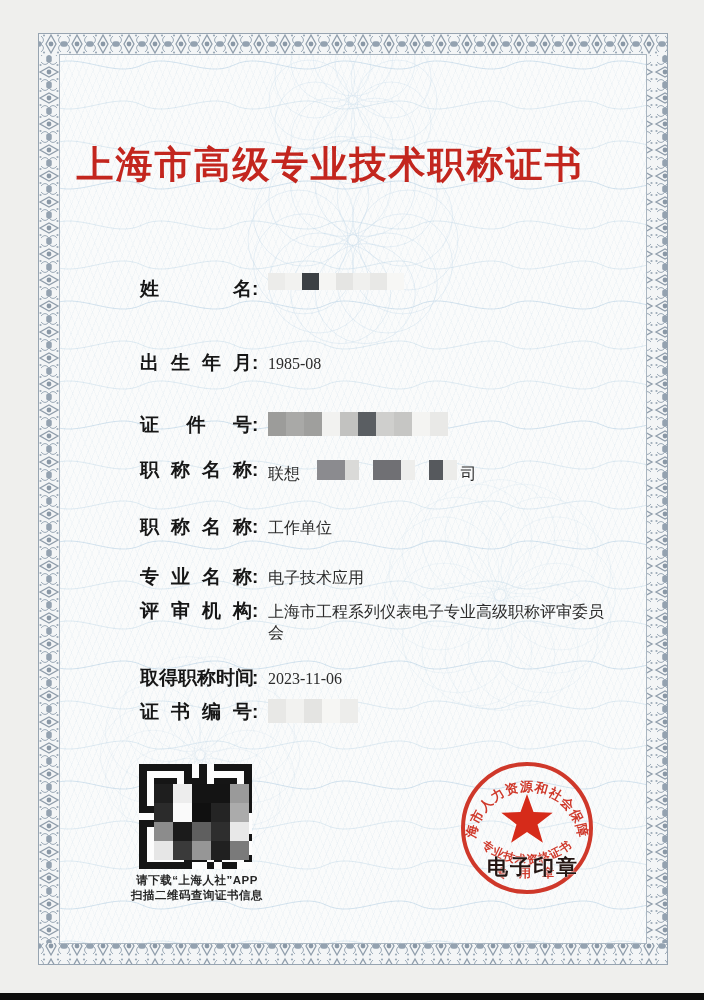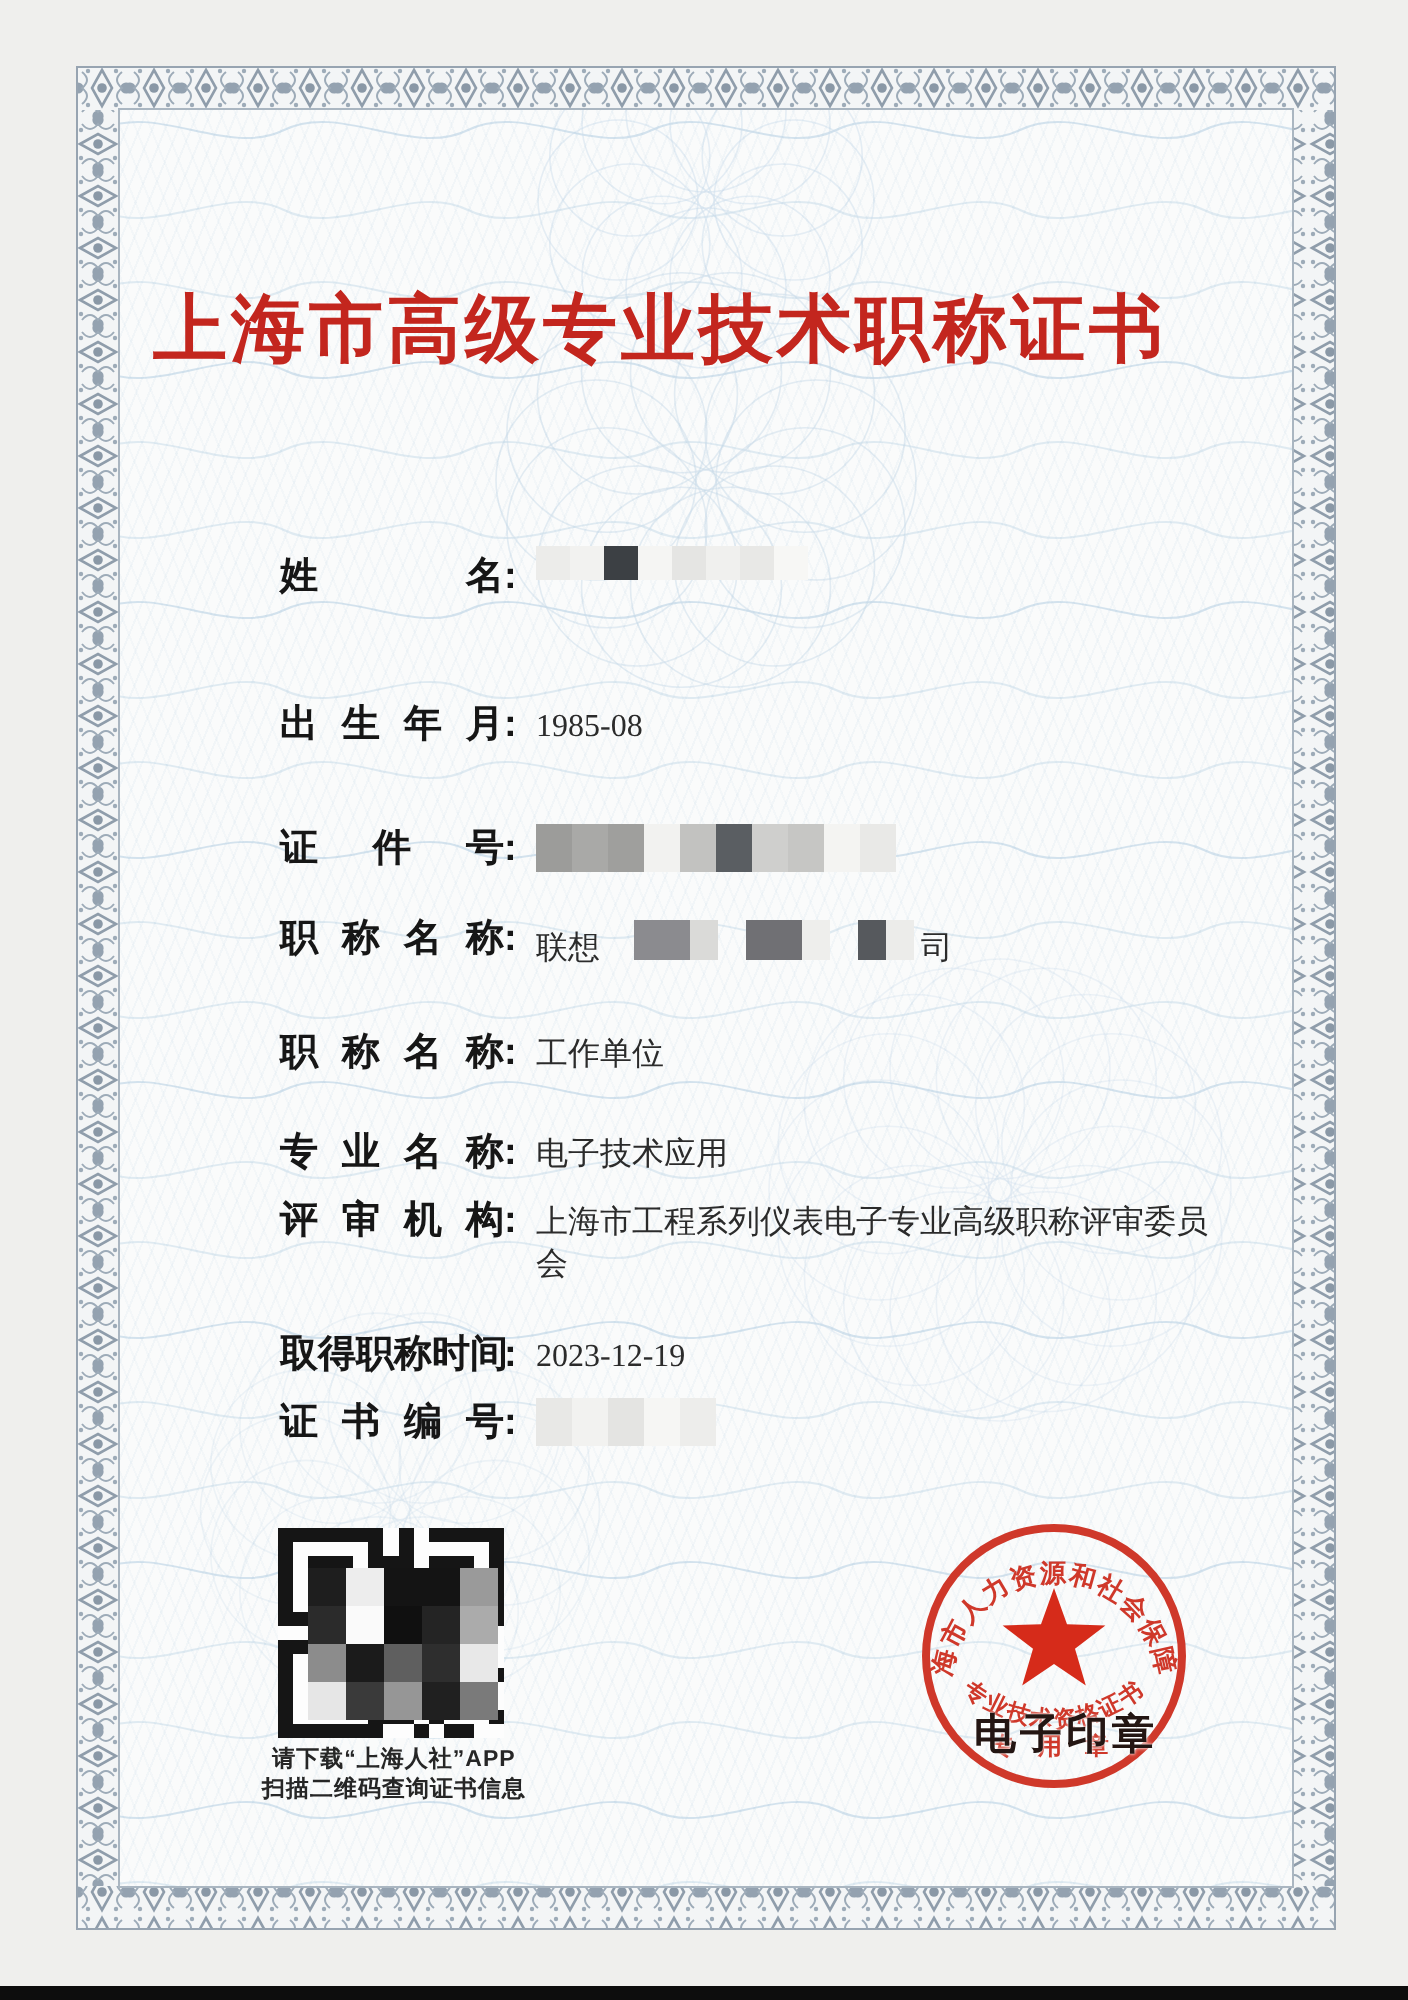--- a/index.html
+++ b/index.html
@@ -196,21 +196,21 @@
     <span class="val">电子技术应用</span>
   </div>
 
   <div class="row" style="top:599px;height:48px">
     <span class="lbl">评审机构</span><span class="colon">:</span>
     <span class="val wrap">上海市工程系列仪表电子专业高级职称评审委员会</span>
   </div>
 
   <div class="row" style="top:666px">
     <span class="lbl">取得职称时间</span><span class="colon">:</span>
-    <span class="val">2023-12-19</span>
+    <span class="val">2023-11-06</span>
   </div>
 
   <div class="row" style="top:700px">
     <span class="lbl">证书编号</span><span class="colon">:</span>
     <span class="val"><span class="mosaic" style="position: relative; top: -3px; width: 90px;"><i style="width: 18px; height: 24px; background: rgb(232, 232, 230);"></i><i style="width: 18px; height: 24px; background: rgb(242, 242, 240);"></i><i style="width: 18px; height: 24px; background: rgb(228, 228, 226);"></i><i style="width: 18px; height: 24px; background: rgb(246, 246, 244);"></i><i style="width: 18px; height: 24px; background: rgb(237, 237, 235);"></i></span></span>
   </div>
 
   <div class="qr">
     <svg id="qr-svg" width="113" height="105" viewBox="0 0 15 15" preserveAspectRatio="none" shape-rendering="crispEdges">
         <rect x="0" y="0" width="1" height="1" fill="#151515"></rect>

